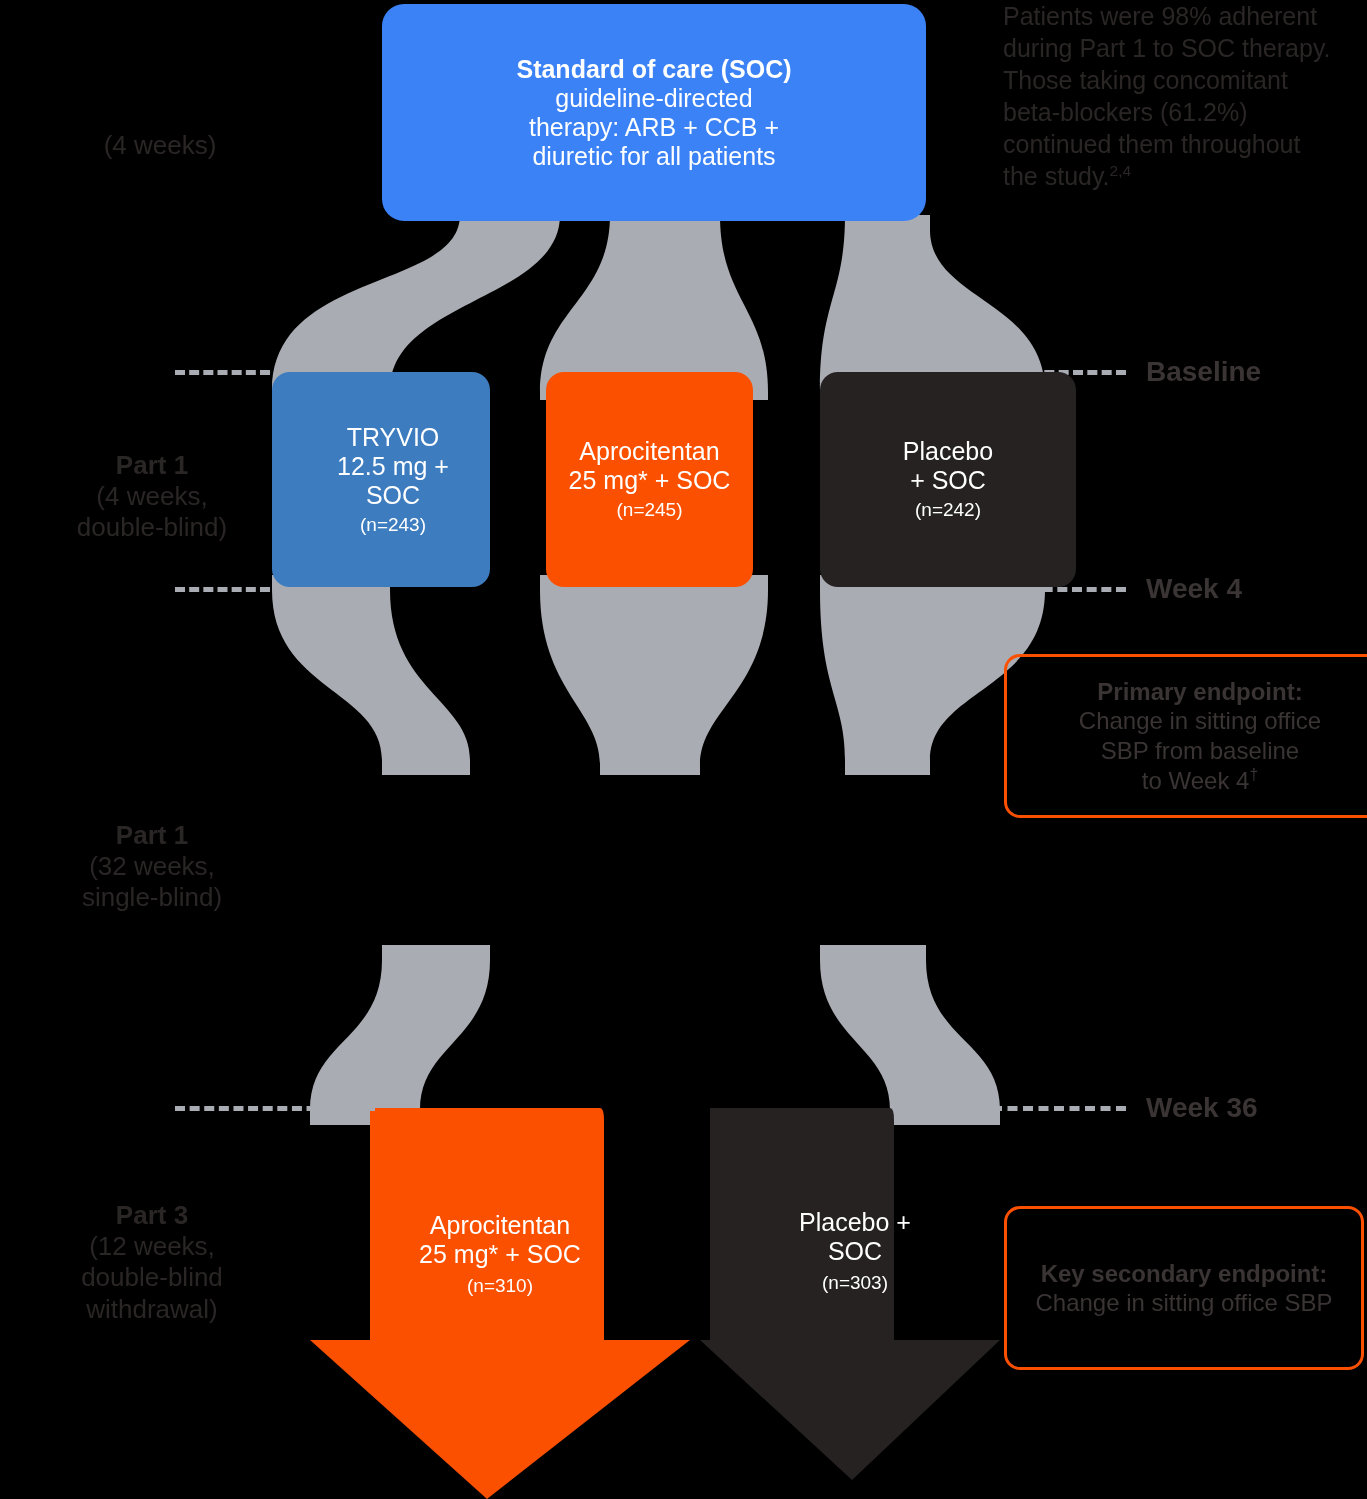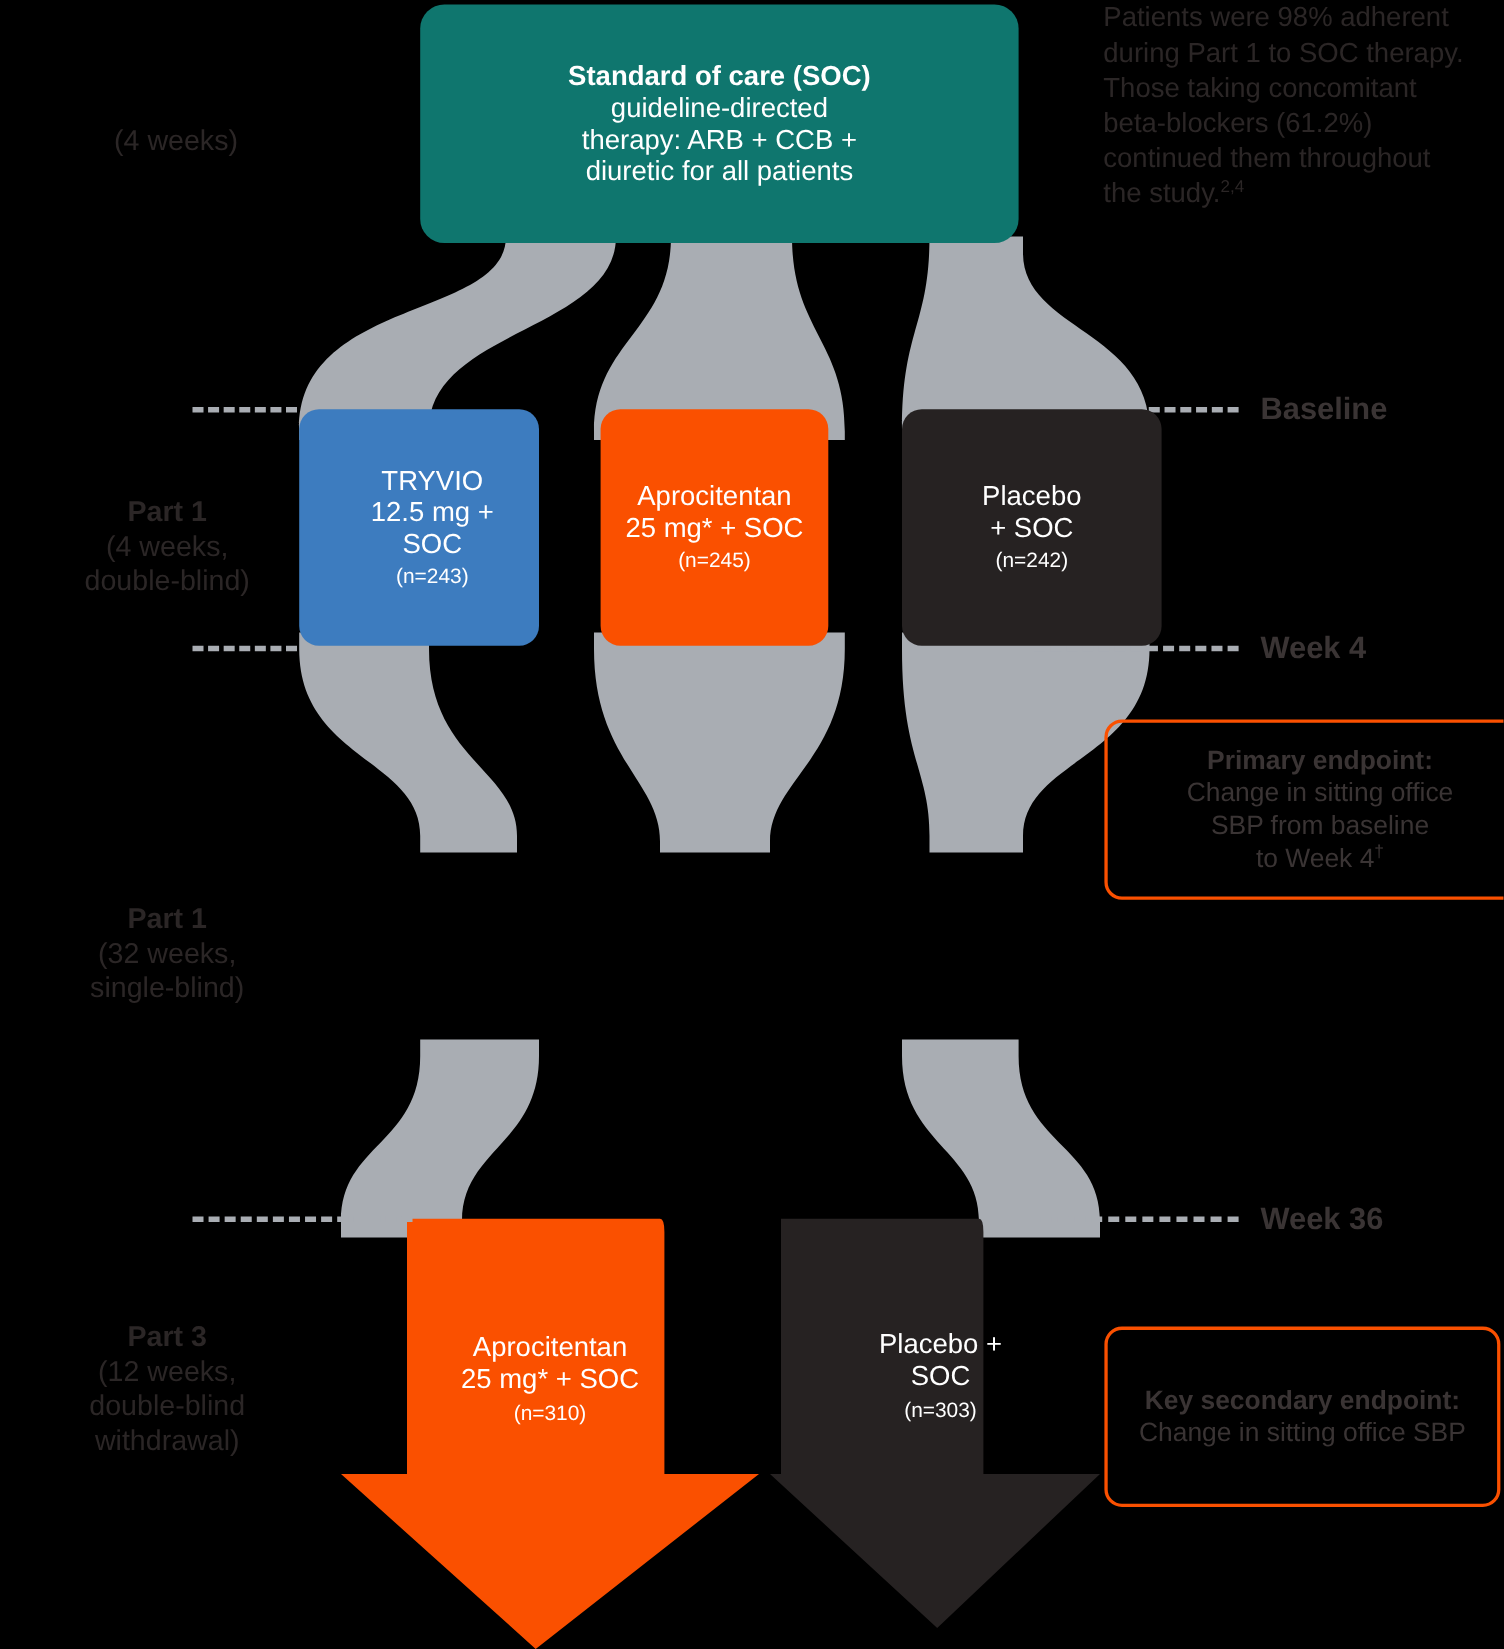--- a/index.html
+++ b/index.html
@@ -39,21 +39,21 @@
   }
   .box .l1 { display: block; }
   .box .n { display: block; }
 
   
   #soc-box {
     left: 382px;
     top: 4px;
     width: 544px;
     height: 217px;
-    background: #0f766e;
+    background: #3b82f6;
     border-radius: 22px;
     font-size: 25px;
     padding: 0 28px;
   }
   #soc-box .ttl {
     font-weight: bold;
     display: block;
   }
   #soc-box .sub { display: block; }
 
@@ -71,21 +71,21 @@
     left: 546px;
     top: 372px;
     width: 207px;
     height: 215px;
     background: #FA5000;
     font-size: 25px;
   }
   #arm-placebo1 {
     left: 820px;
     top: 372px;
-    width: 236px;
+    width: 256px;
     height: 215px;
     background: #262222;
     font-size: 25px;
   }
   .nsmall {
     font-size: 19px;
     margin-top: 4px;
   }
 
   
@@ -135,21 +135,21 @@
   
   .side-label {
     position: absolute;
     width: 260px;
     text-align: center;
     color: #2b2626;
     font-size: 26px;
     line-height: 1.2;
   }
   .side-label b { font-weight: bold; }
-  #label-run-in { left: 30px; top: 112px; }
+  #label-run-in { left: 30px; top: 130px; }
   #label-part1 { left: 22px; top: 450px; }
   #label-part2 { left: 22px; top: 820px; }
   #label-part3 { left: 22px; top: 1200px; }
 
   
   .tl {
     position: absolute;
     height: 30px;
     display: flex;
     align-items: center;

